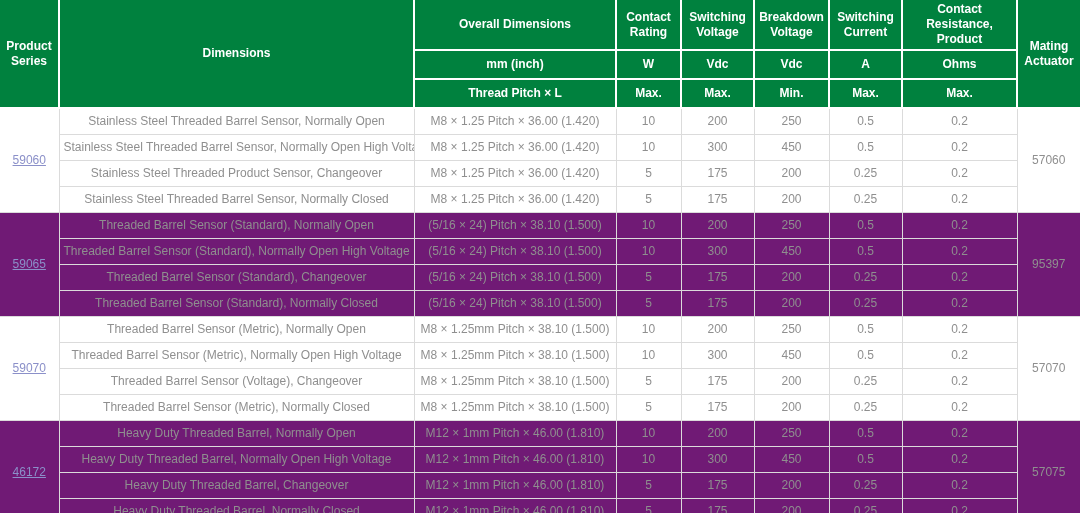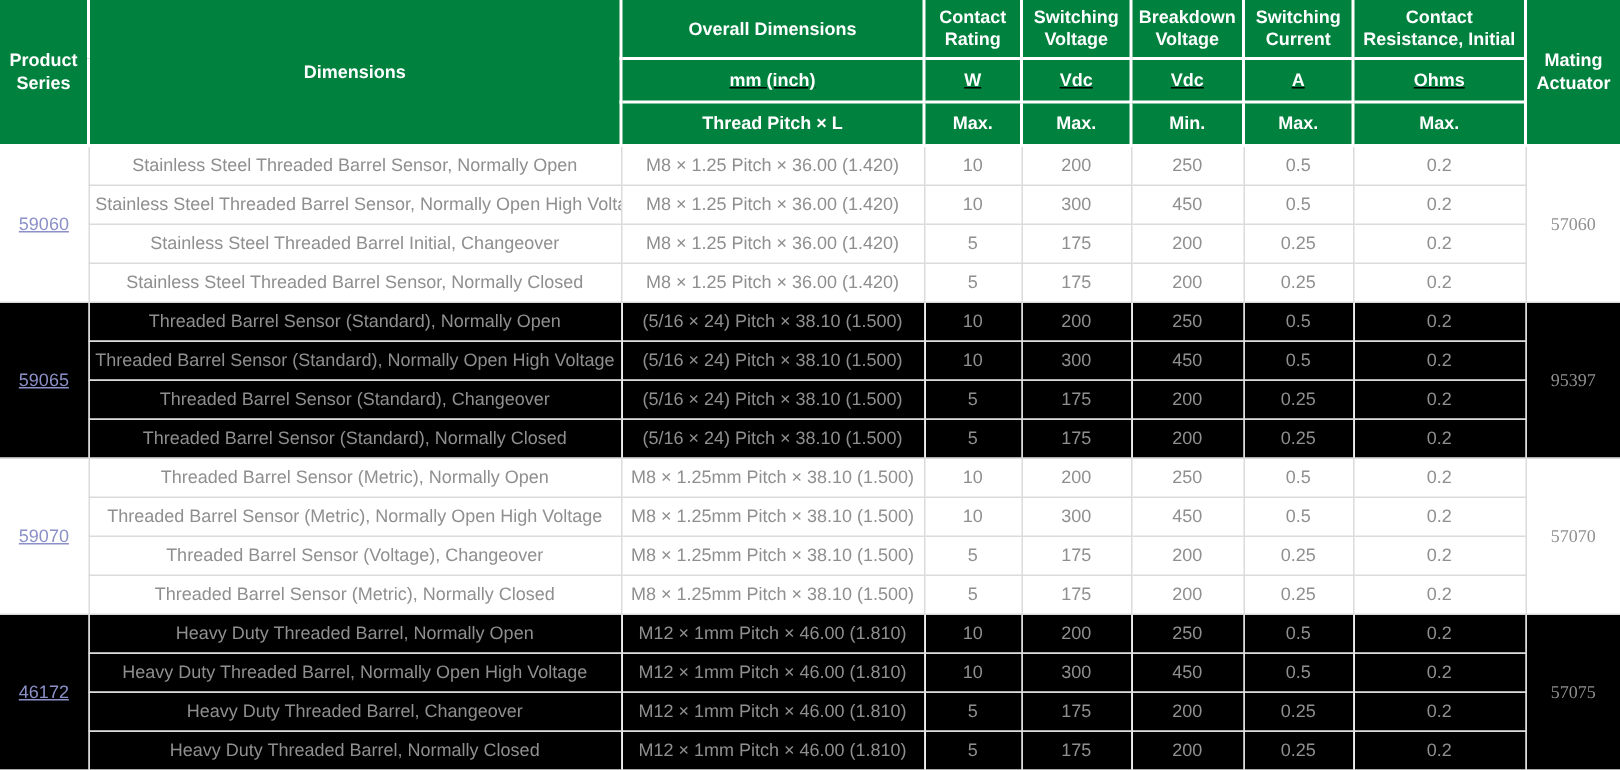--- a/index.html
+++ b/index.html
@@ -17,41 +17,41 @@
     color: #ffffff;
     font-weight: bold;
     font-size: 12px;
     line-height: 1.25;
     text-align: center;
     vertical-align: middle;
     border: 2px solid #ffffff;
     padding: 2px 4px;
   }
   .spec-table thead tr.h-main  { height: 39px; }
-  .spec-table thead tr.h-unit  { height: 29px; text-decoration: underline; }
+  .spec-table thead tr.h-unit  { height: 29px; }
   .spec-table thead tr.h-limit { height: 29px; }
   .spec-table thead th.edge-l { border-left: none; }
   .spec-table thead th.edge-r { border-right: none; }
   .spec-table thead th.edge-t { border-top: none; }
   
   .spec-table tbody tr { height: 26px; }
   .spec-table tbody td {
     border: 1px solid #dbdbdb;
     color: #8f8f8f;
     font-size: 12px;
     text-align: center;
     vertical-align: middle;
     padding: 0 4px;
     white-space: nowrap;
     overflow: hidden;
     background: #ffffff;
   }
-  .spec-table tbody tr.alt td { background: #000000; }
+  .spec-table tbody tr.alt td { background: #701a75; }
   .spec-table tbody td.series-cell { border-left: none; }
-  .spec-table tbody td.mating-cell { border-right: none; font-family: Liberation Serif, serif; }
+  .spec-table tbody td.mating-cell { border-right: none; }
   .spec-table tbody a.series-link {
     color: #8b90c9;
     font-size: 12px;
   }
 </style>
 </head>
 <body>
 
 <table class="spec-table">
   <colgroup>
@@ -67,21 +67,21 @@
   </colgroup>
   <thead>
     <tr class="h-main">
       <th rowspan="3" class="edge-l edge-t">Product Series</th>
       <th rowspan="3" class="edge-t">Dimensions</th>
       <th class="edge-t">Overall Dimensions</th>
       <th class="edge-t">Contact Rating</th>
       <th class="edge-t">Switching Voltage</th>
       <th class="edge-t">Breakdown Voltage</th>
       <th class="edge-t">Switching Current</th>
-      <th class="edge-t">Contact Resistance, Initial</th>
+      <th class="edge-t">Contact Resistance, Product</th>
       <th rowspan="3" class="edge-t edge-r">Mating Actuator</th>
     </tr>
     <tr class="h-unit">
       <th>mm (inch)</th>
       <th>W</th>
       <th>Vdc</th>
       <th>Vdc</th>
       <th>A</th>
       <th>Ohms</th>
     </tr>
@@ -109,21 +109,21 @@
       <tr>
         <td>Stainless Steel Threaded Barrel Sensor, Normally Open High Voltage</td>
         <td>M8 × 1.25 Pitch × 36.00 (1.420)</td>
         <td>10</td>
         <td>300</td>
         <td>450</td>
         <td>0.5</td>
         <td>0.2</td>
       </tr>
       <tr>
-        <td>Stainless Steel Threaded Barrel Initial, Changeover</td>
+        <td>Stainless Steel Threaded Product Sensor, Changeover</td>
         <td>M8 × 1.25 Pitch × 36.00 (1.420)</td>
         <td>5</td>
         <td>175</td>
         <td>200</td>
         <td>0.25</td>
         <td>0.2</td>
       </tr>
       <tr>
         <td>Stainless Steel Threaded Barrel Sensor, Normally Closed</td>
         <td>M8 × 1.25 Pitch × 36.00 (1.420)</td>

